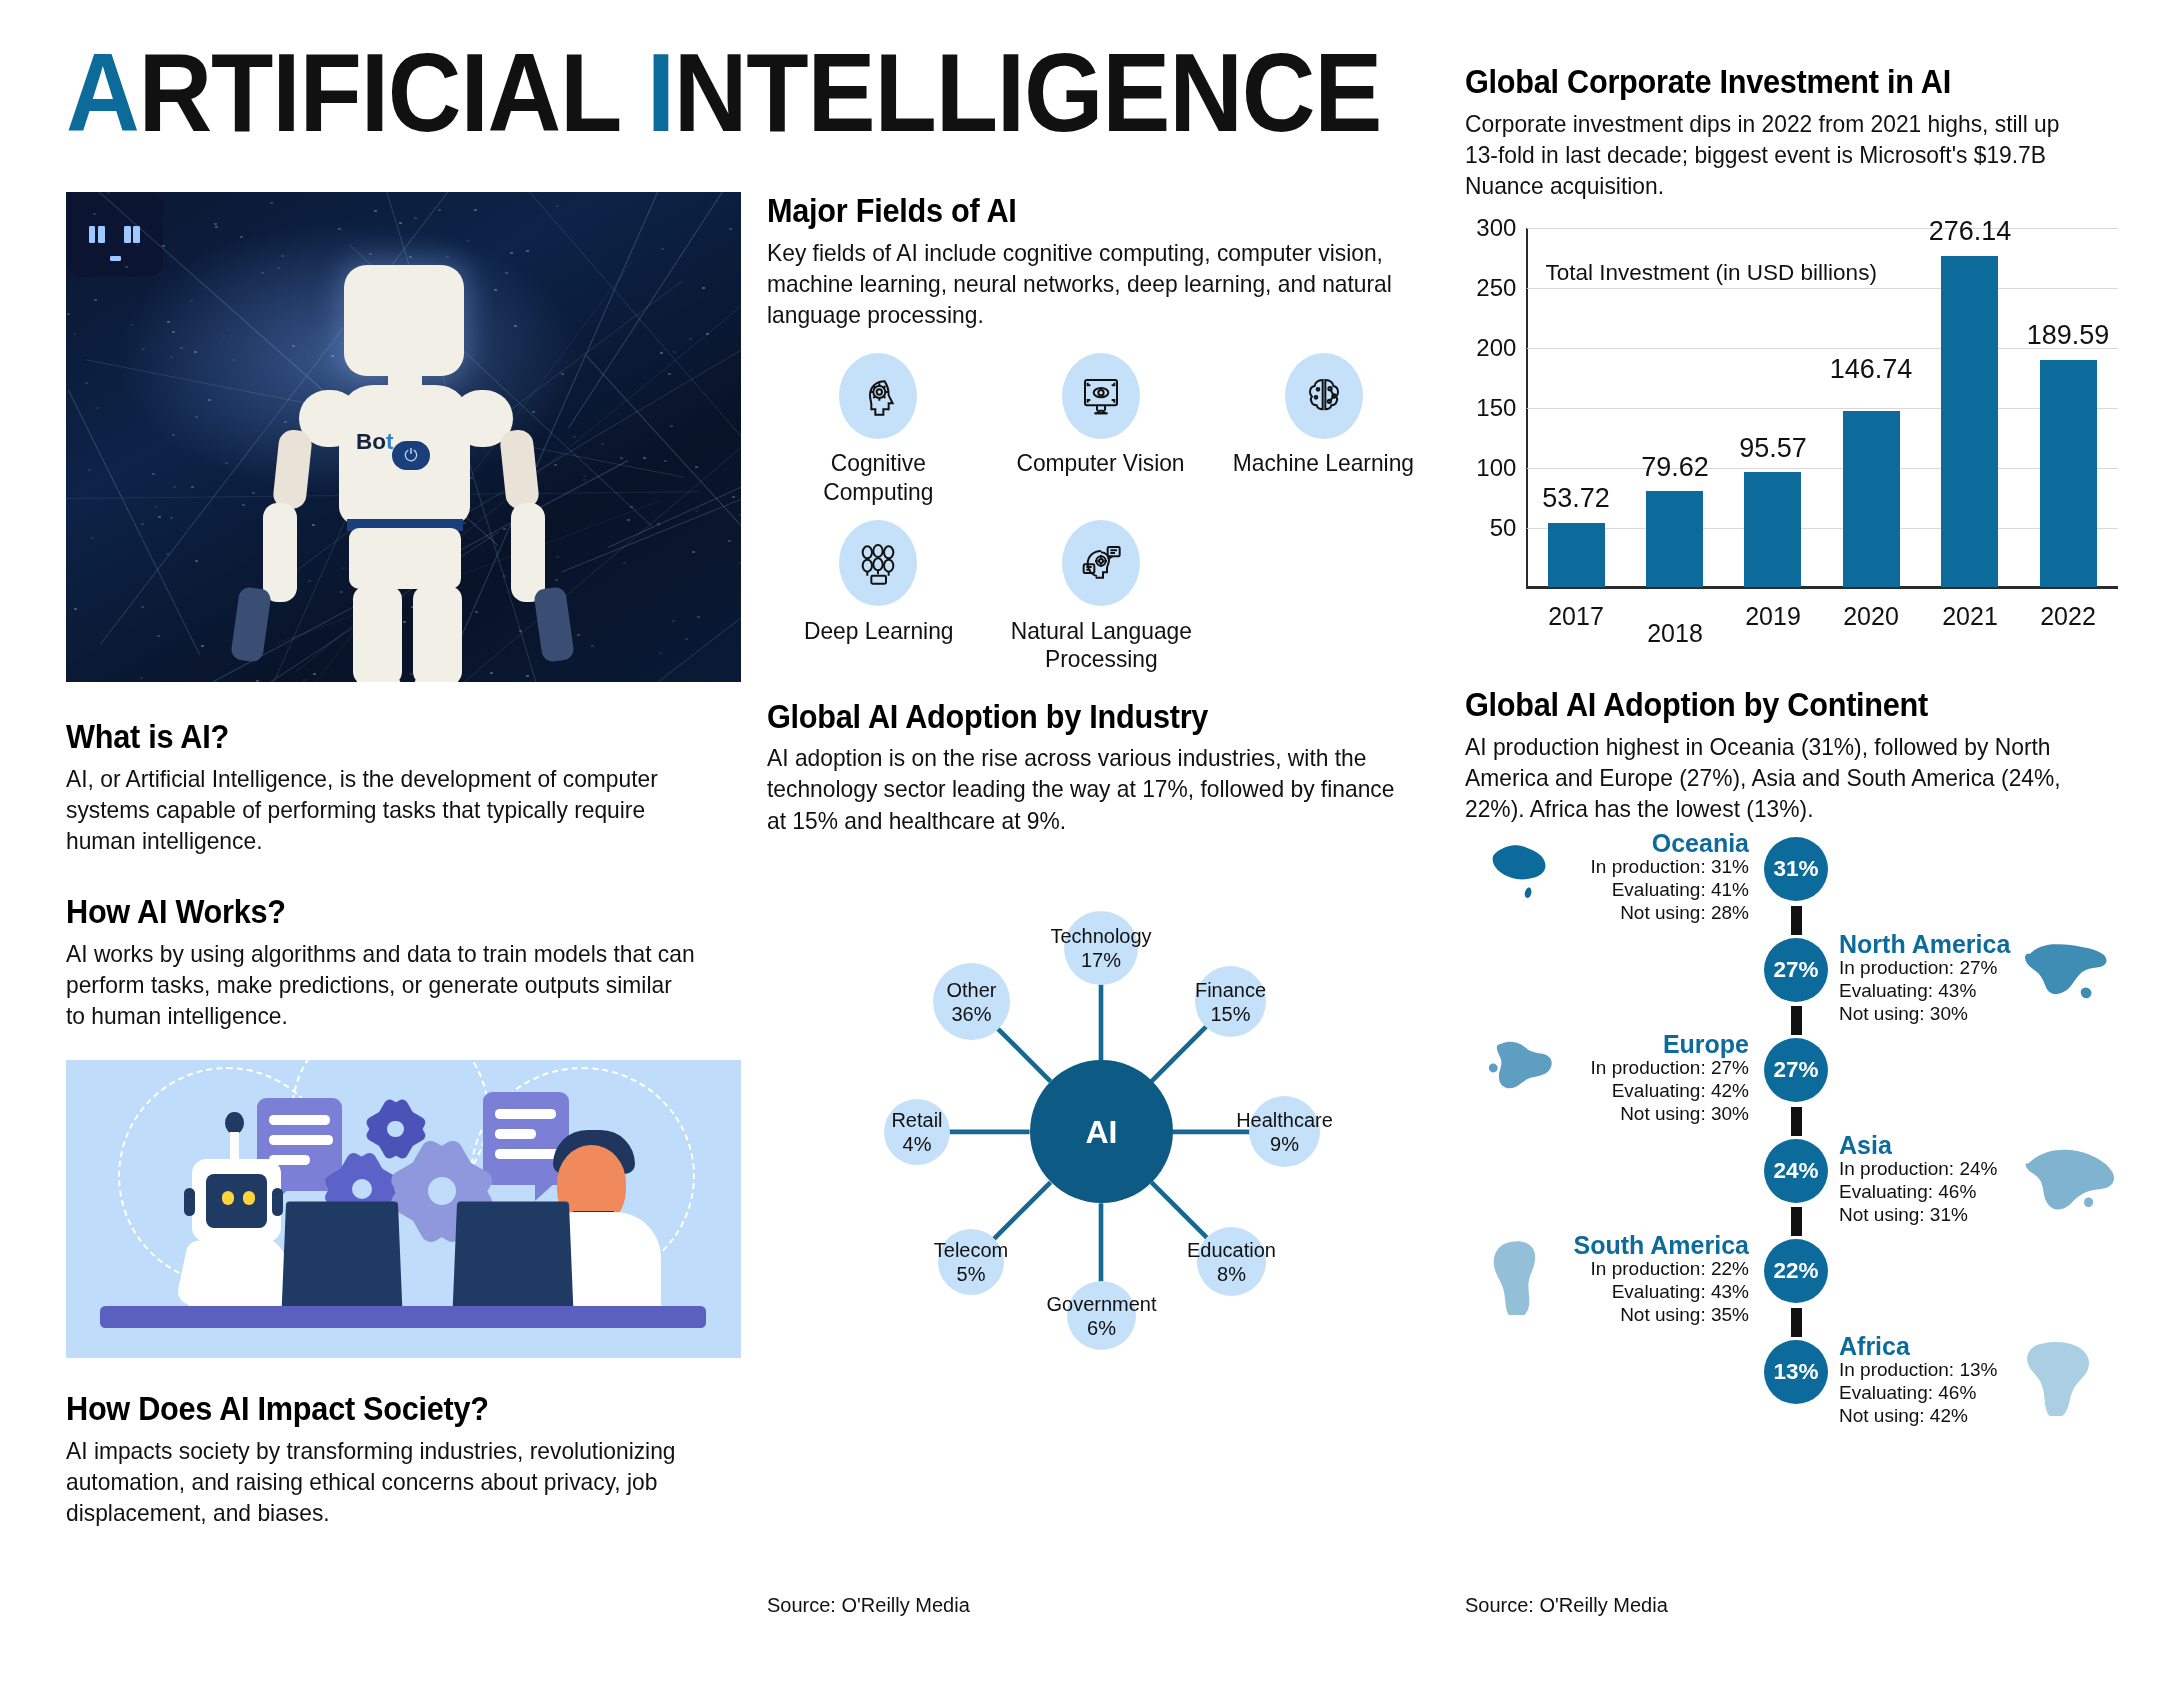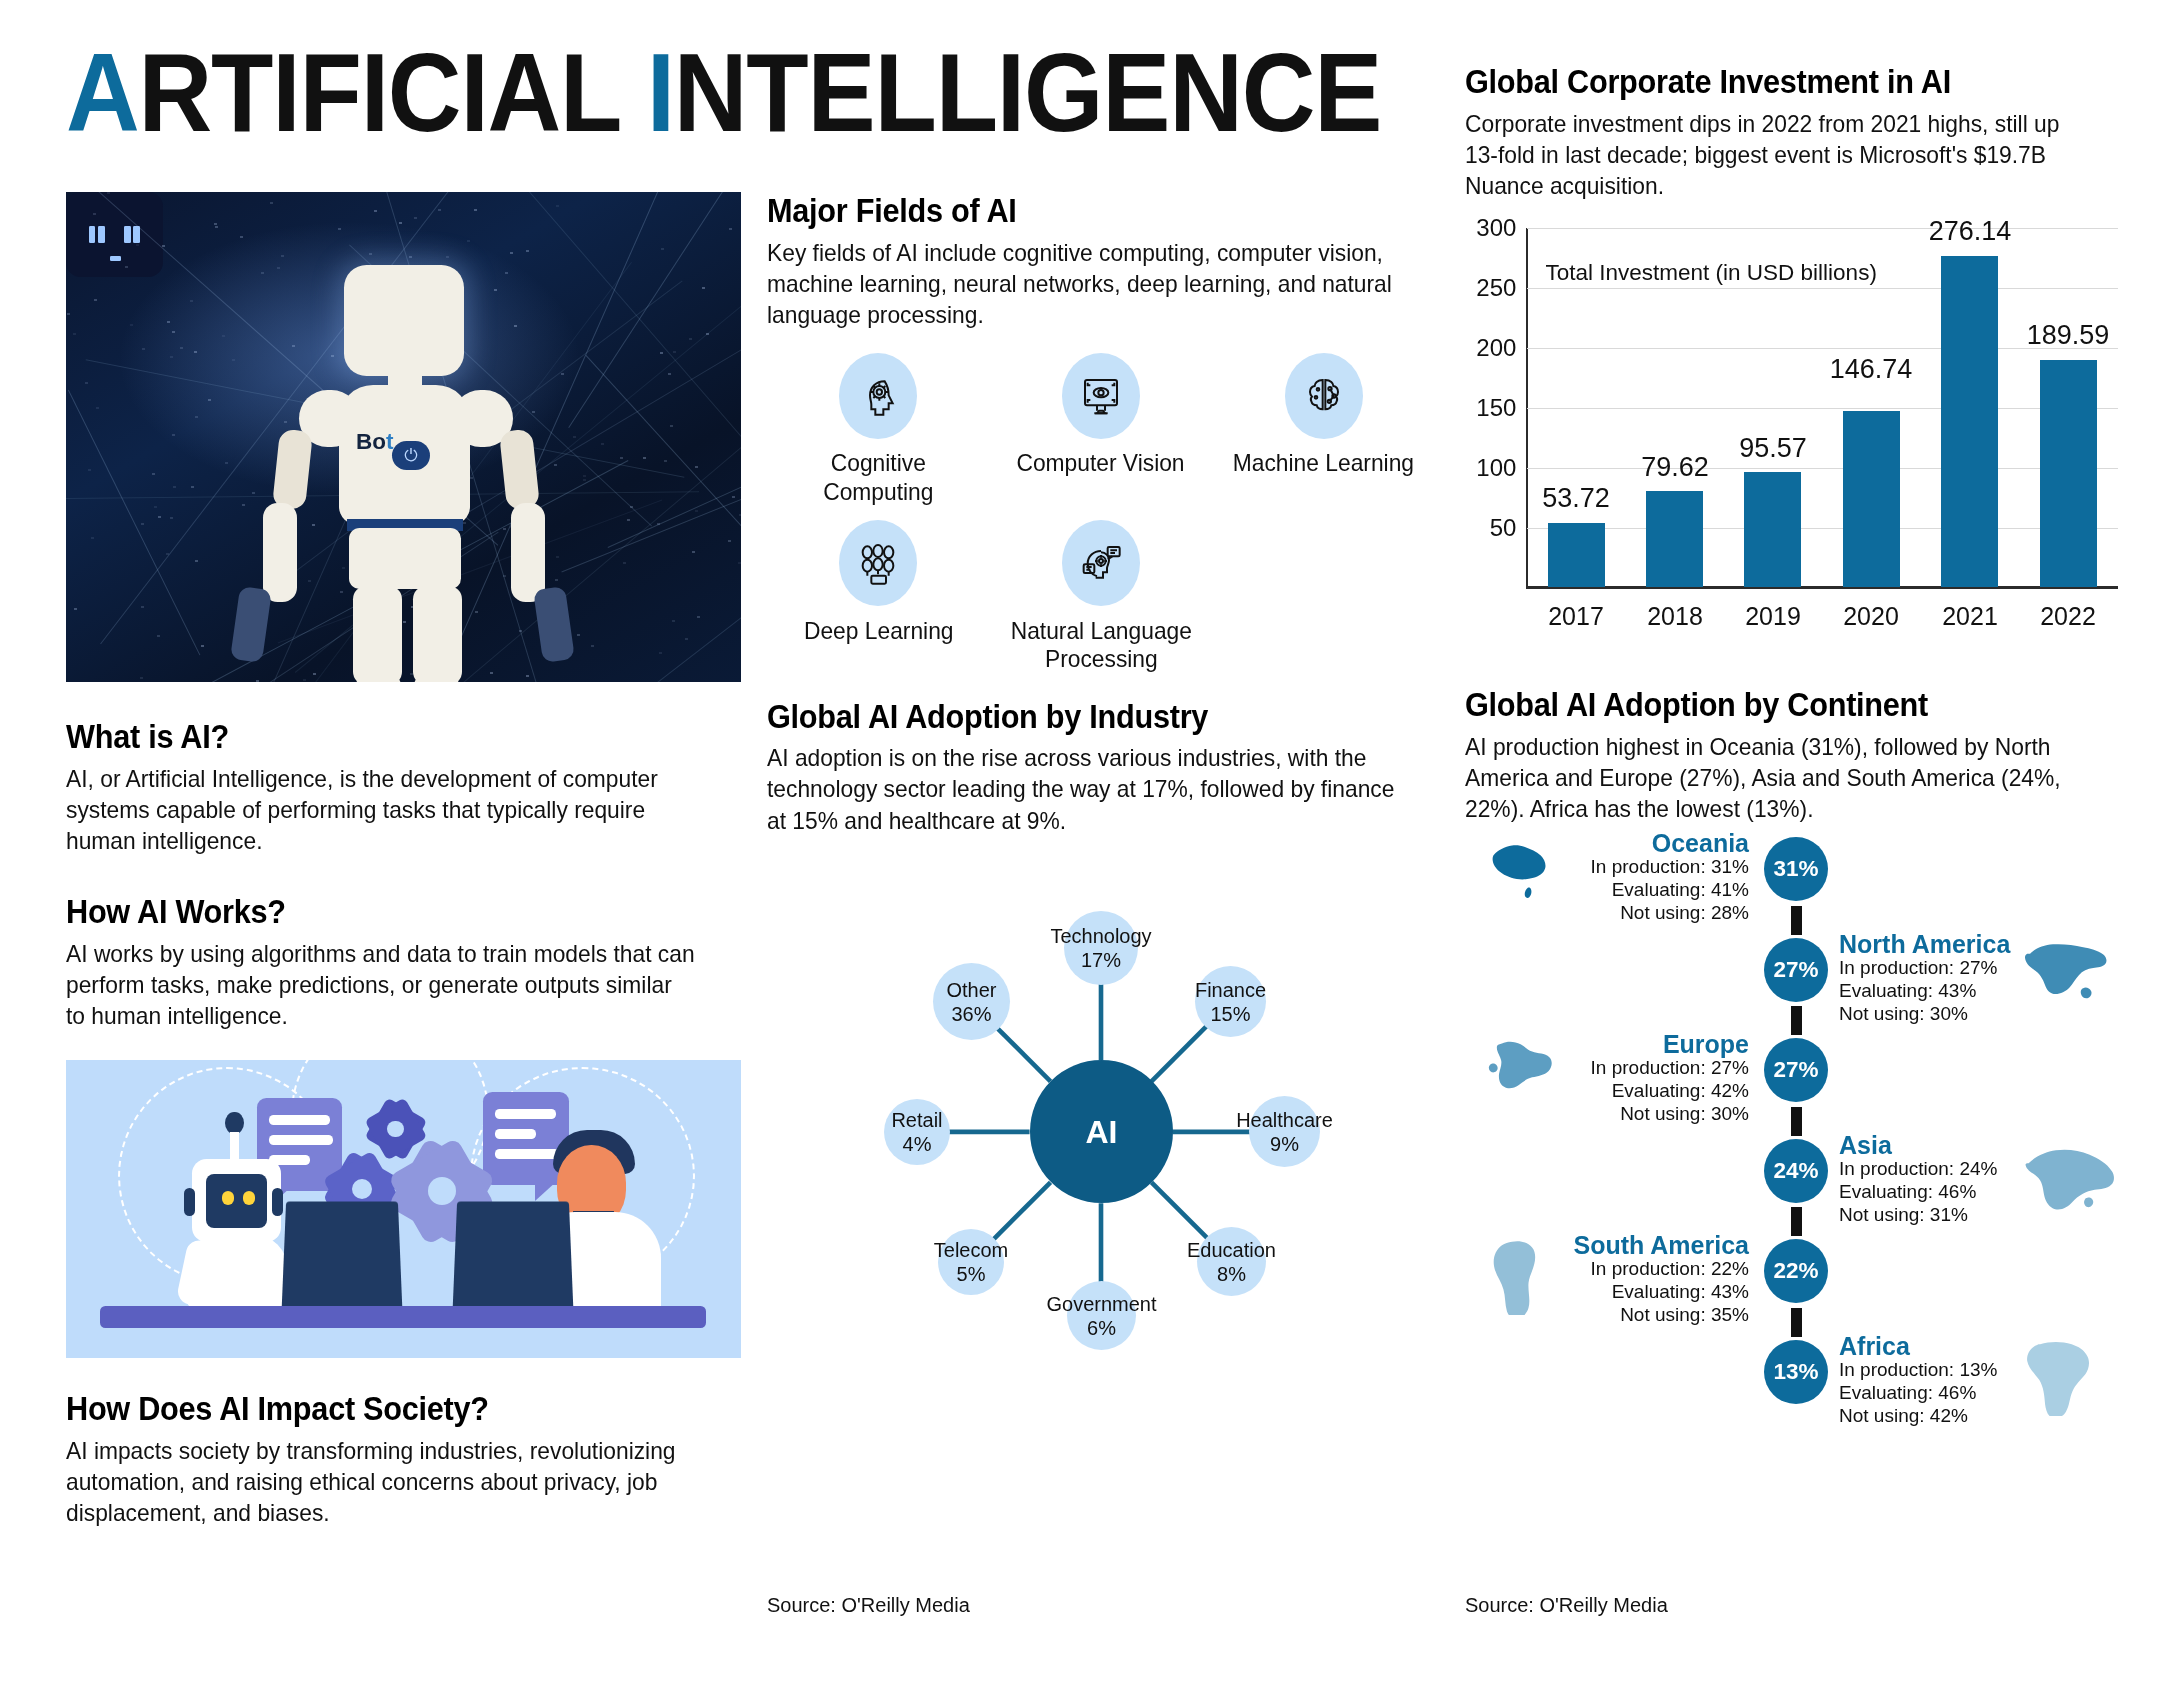--- a/index.html
+++ b/index.html
@@ -615,21 +615,21 @@
         <div class="ylabel" style="top: 120px;">200</div>
         <div class="gridline" style="top: 60px;"></div>
         <div class="ylabel" style="top: 60px;">250</div>
         <div class="gridline" style="top: 0px;"></div>
         <div class="ylabel" style="top: 0px;">300</div>
         <div class="bar" style="left: 21px; width: 57px; height: 64px; background: rgb(13, 107, 156);"></div>
         <div class="barval" style="left: 49px; top: 286px;">53.72</div>
         <div class="xlabel" style="left: 49px; top: 374px;">2017</div>
         <div class="bar" style="left: 119px; width: 57px; height: 96px; background: rgb(13, 107, 156);"></div>
         <div class="barval" style="left: 148px; top: 255px;">79.62</div>
-        <div class="xlabel" style="left: 148px; top: 374px;">2018</div>
+        <div class="xlabel" style="left: 148px; top: 391px;">2018</div>
         <div class="bar" style="left: 217px; width: 57px; height: 115px; background: rgb(13, 107, 156);"></div>
         <div class="barval" style="left: 246px; top: 236px;">95.57</div>
         <div class="xlabel" style="left: 246px; top: 374px;">2019</div>
         <div class="bar" style="left: 316px; width: 57px; height: 176px; background: rgb(13, 107, 156);"></div>
         <div class="barval" style="left: 344px; top: 157px;">146.74</div>
         <div class="xlabel" style="left: 344px; top: 374px;">2020</div>
         <div class="bar" style="left: 414px; width: 57px; height: 331px; background: rgb(13, 107, 156);"></div>
         <div class="barval" style="left: 443px; top: 19.4px;">276.14</div>
         <div class="xlabel" style="left: 443px; top: 374px;">2021</div>
         <div class="bar" style="left: 513px; width: 57px; height: 227px; background: rgb(13, 107, 156);"></div>

